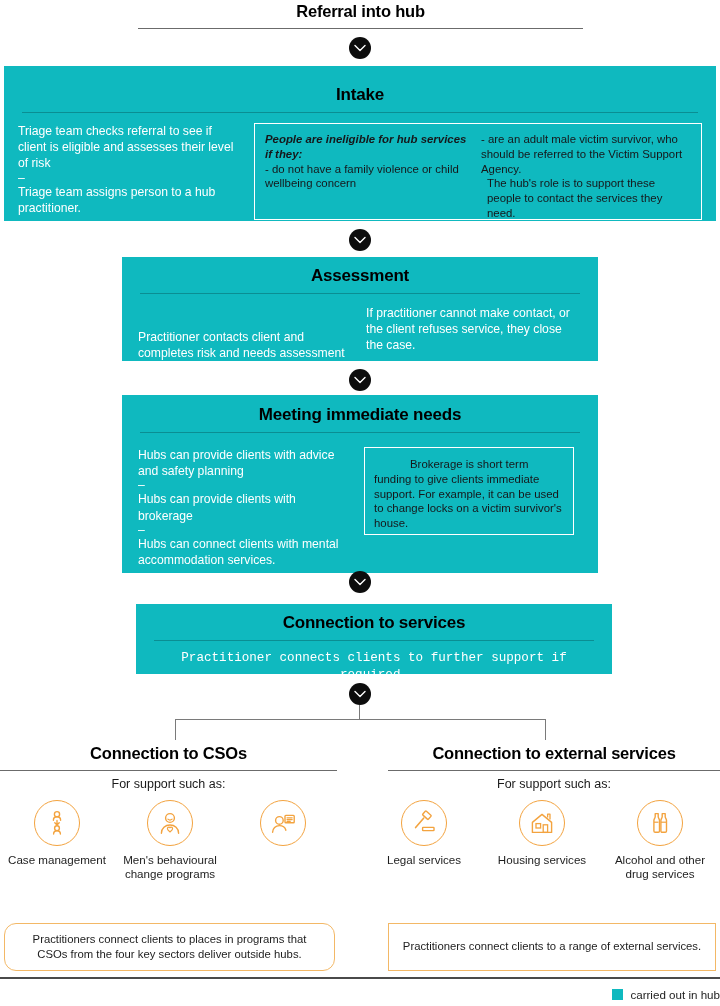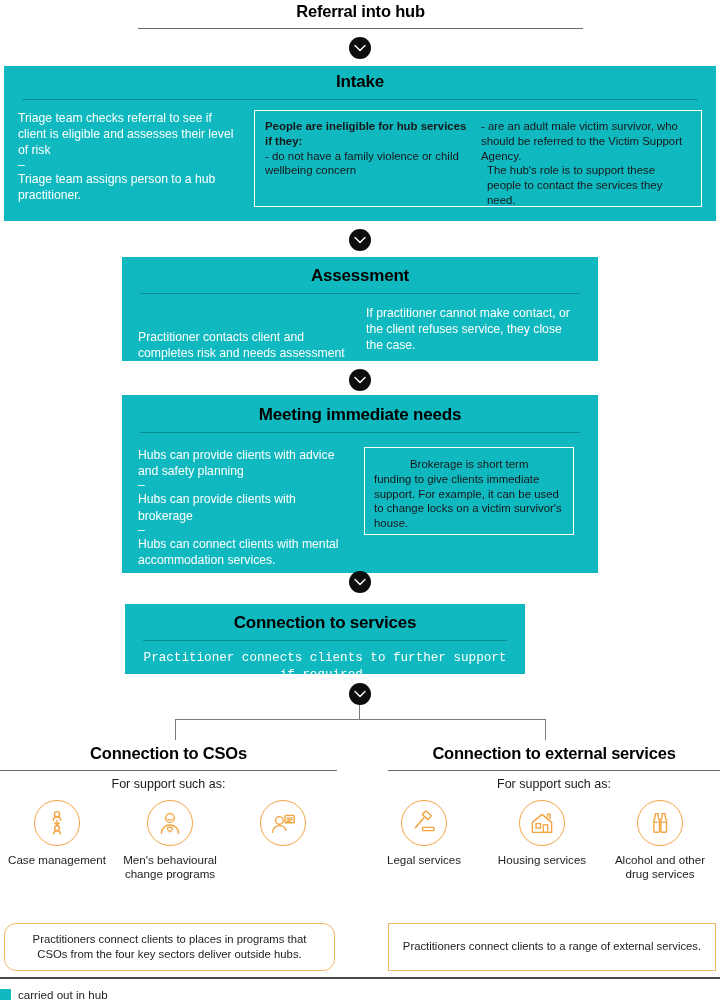--- a/index.html
+++ b/index.html
@@ -135,21 +135,21 @@
 
   
   #legend-rule {
     position: absolute;
     left: 0; top: 977px; width: 720px; height: 1.5px;
     background: #4a4a4a;
   }
   #legend {
     position: absolute;
     left: 0; top: 988px; width: 720px;
-    display: flex; align-items: center; justify-content: flex-start;
+    display: flex; align-items: center; justify-content: flex-end;
     gap: 7px;
   }
   #legend .swatch {
     width: 11px; height: 11px;
     background: #0fb9bf;
     display: block;
   }
   #legend .legend-label {
     font-size: 11.6px;
     color: #1d1d1d;
@@ -163,37 +163,37 @@
   <div class="rule"></div>
 </div>
 
 <div class="chev" style="left:349px; top:37px;">
   <svg width="12" height="8" viewBox="0 0 12 8">
       <path d="M1 1.6 L6 6.4 L11 1.6" fill="none" stroke="#ffffff" stroke-width="1.4" stroke-linecap="round" stroke-linejoin="round"></path>
     </svg>
 </div>
 
 <div class="teal" id="intake-panel" style="left:4px; top:66px; width:712px; height:155px;">
-  <div class="panel-inner" style="padding-top:6px;">
+  <div class="panel-inner" style="padding-top:19px;">
     <div class="sec-title">Intake</div>
     <div class="rule rule-teal"></div>
   </div>
 
   <div class="two-col" style="padding:10px 14px 0 14px;">
 
     <div style="width:236px; padding-right:12px;">
       <div class="body-text">Triage team checks referral to see if client is eligible and assesses their level of risk</div>
       <div class="body-text dash" style="color:#fff;">–</div>
       <div class="body-text">Triage team assigns person to a hub practitioner.</div>
     </div>
 
     <div class="callout" style="width:448px; height:97px;">
       <div class="two-col">
         <div style="width:216px; padding-right:10px;">
-          <div class="c-text" style="font-weight:bold;">People are ineligible for hub services if they:</div>
+          <div class="c-text" style="font-weight:bold;font-style:italic;">People are ineligible for hub services if they:</div>
           <div class="c-text" style="text-indent:0; padding-left:0;">- do not have a family violence or child wellbeing concern</div>
         </div>
         <div style="width:202px;">
           <div class="c-text">- are an adult male victim survivor, who should be referred to the Victim Support Agency.</div>
           <div class="c-text" style="padding-left:6px;">The hub's role is to support these people to contact the services they need.</div>
         </div>
       </div>
     </div>
   </div>
 </div>
@@ -245,21 +245,21 @@
     </div>
   </div>
 </div>
 
 <div class="chev" style="left:349px; top:571px;">
   <svg width="12" height="8" viewBox="0 0 12 8">
       <path d="M1 1.6 L6 6.4 L11 1.6" fill="none" stroke="#ffffff" stroke-width="1.4" stroke-linecap="round" stroke-linejoin="round"></path>
     </svg>
 </div>
 
-<div class="teal" id="connection-services-panel" style="left:125px; top:604px; width:400px; height:70px;">
+<div class="teal" id="connection-services-panel" style="left:136px; top:604px; width:476px; height:70px;">
   <div class="panel-inner" style="padding-top:9px;">
     <div class="sec-title">Connection to services</div>
     <div class="rule rule-teal"></div>
   </div>
   <div style="padding:9px 16px 0 16px; text-align:center;">
     <div class="body-text" style="font-size:12.6px;font-family:Liberation Mono, monospace;">Practitioner connects clients to further support if required.</div>
   </div>
 </div>
 
 <div class="chev" style="left:349px; top:683px;">

